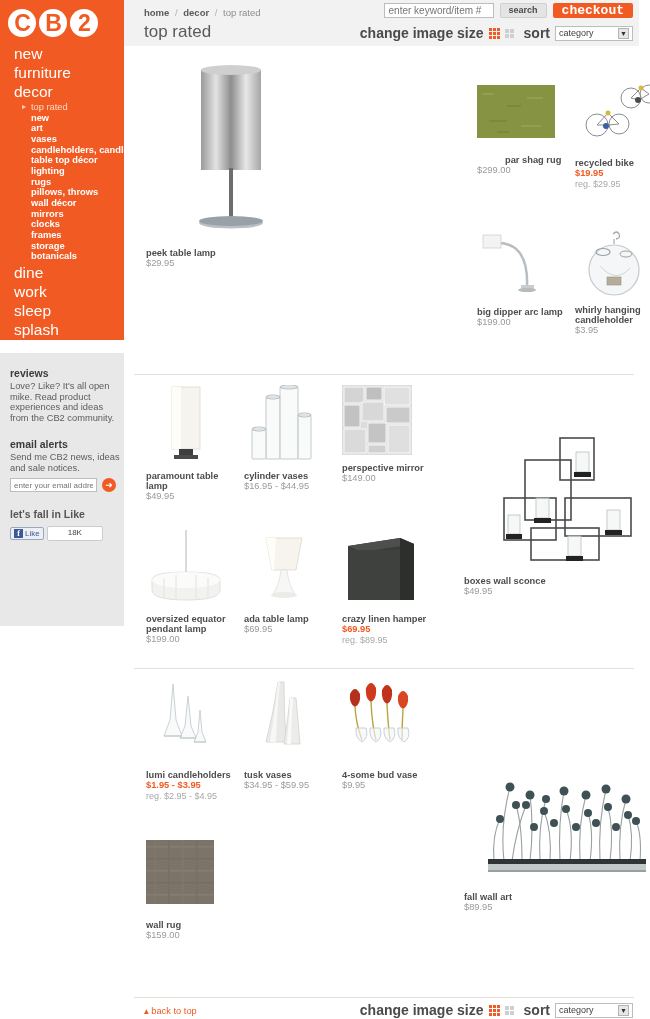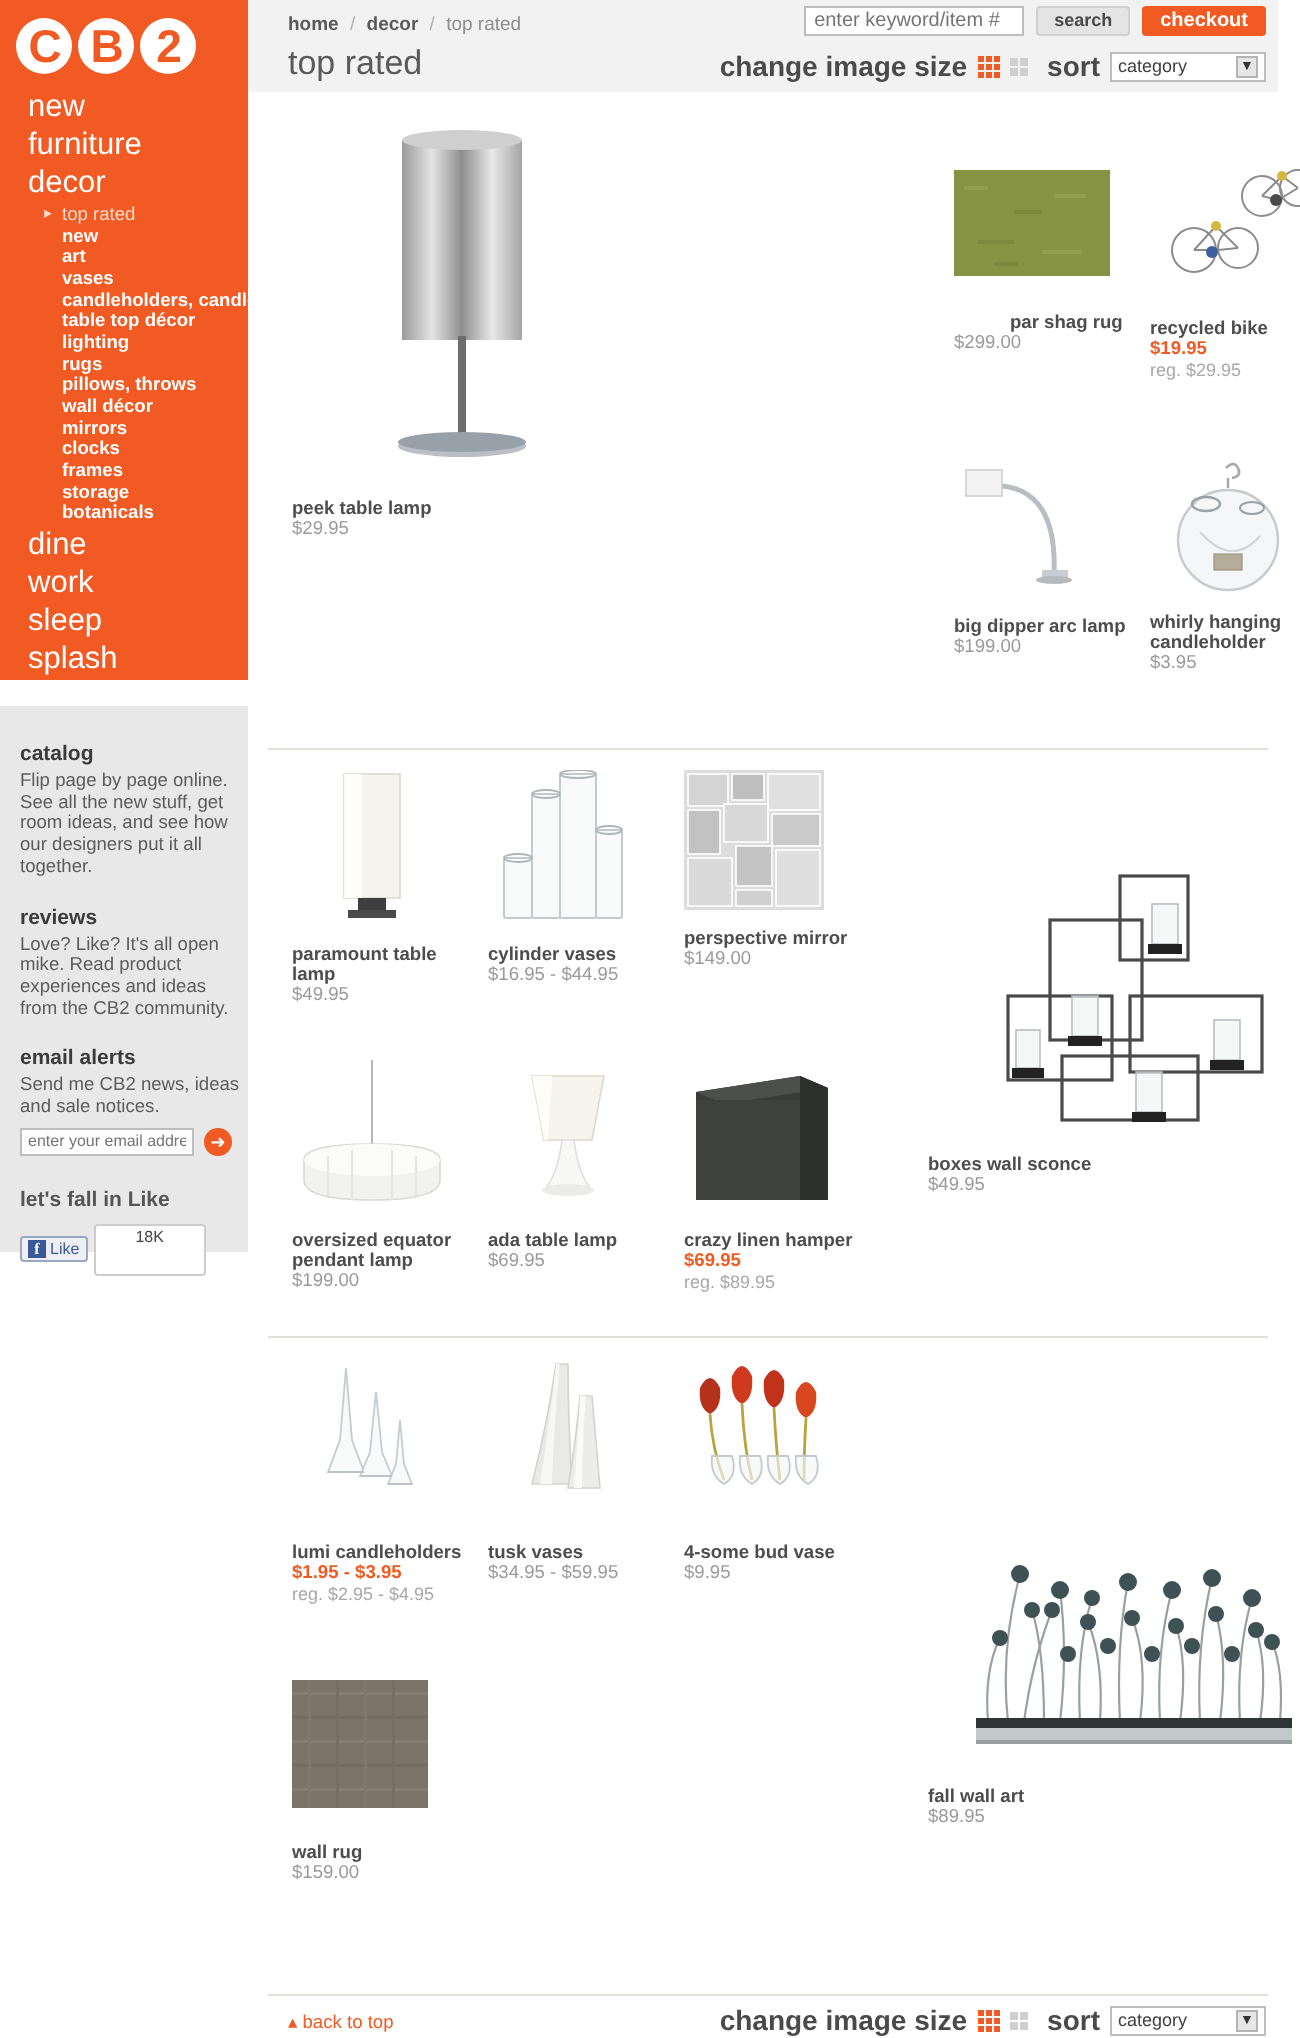--- a/index.html
+++ b/index.html
@@ -88,21 +88,21 @@
     border:1px solid #9aa7c0; background:#edeff4;
     height:13px; padding:0 3px; border-radius:2px;
   }
   #fb-icon {
     width:9px; height:9px; background:#3b5998; color:#fff;
     font-size:8px; font-weight:bold; line-height:9px; text-align:center;
     font-family:"Liberation Serif", serif;
   }
   #fb-label { font-size:8px; color:#3b5998; font-family:"Liberation Sans", sans-serif; }
   #like-count {
-    border:1px solid #ccc; background:#fff; height:26px;
+    border:1px solid #ccc; background:#fff; height:15px;
     font-size:8px; color:#444; line-height:12px; padding:0 20px; border-radius:2px;
   }
 
   
   #main { position:absolute; left:124px; top:0; width:515px; height:1019px; background:#fff; }
   #header { position:absolute; left:0; top:0; width:515px; height:46px; background:#f2f2f2; }
 
   #breadcrumb {
     position:absolute; left:20px; top:7px;
     font-size:9.5px; color:#8d8d8d;
@@ -125,23 +125,23 @@
     font-family:"Liberation Sans", sans-serif;
   }
   #search-btn {
     height:15px; background:#e4e4e4; border:1px solid #d0d0d0;
     font-size:9px; font-weight:bold; color:#4a4a4a; padding:0 8px;
     line-height:13px; cursor:pointer; border-radius:2px;
     font-family:"Liberation Sans", sans-serif;
   }
   #checkout-btn {
     height:15px; background:#f15a22; border:none;
-    font-size:10px; font-weight:bold; color:#fff; padding:0 9px;
+    font-size:13px; font-weight:bold; color:#fff; padding:0 9px;
     line-height:15px; cursor:pointer; border-radius:2px;
-    font-family:Liberation Sans, sans-serif;
+    font-family:Liberation Mono, monospace;
   }
 
   .toolbar { display:flex; align-items:center; gap:5px; }
   .tb-label {
     font-size:14px; font-weight:bold; color:#4a4a4a;
     font-family:Liberation Sans, sans-serif;
   }
   .grid-icon { display:grid; gap:1px; cursor:pointer; }
   .grid-icon.small { grid-template-columns:repeat(3,3px); grid-template-rows:repeat(3,3px); }
   .grid-icon.big   { grid-template-columns:repeat(2,4px); grid-template-rows:repeat(2,4px); }
@@ -224,24 +224,20 @@
       <div class="nav-top">work</div>
       <div class="nav-top">sleep</div>
       <div class="nav-top">splash</div>
       <div class="nav-top">one of a finds</div>
       <div class="nav-top">gifts</div>
       <div class="nav-top">sale</div>
     </div>
   </div>
 
   <div id="info-panel">
-    <div class="info-block" style="padding-top:18px;">
-      <div class="info-head">catalog</div>
-      <div class="info-body">Flip page by page online. See all the new stuff, get room ideas, and see how our designers put it all together.</div>
-    </div>
     <div class="info-block" style="padding-top:14px;">
       <div class="info-head">reviews</div>
       <div class="info-body">Love? Like? It's all open mike. Read product experiences and ideas from the CB2 community.</div>
     </div>
     <div class="info-block" style="padding-top:14px;">
       <div class="info-head">email alerts</div>
       <div class="info-body">Send me CB2 news, ideas and sale notices.</div>
     </div>
     <div id="email-row">
       <input id="email-input" type="text" placeholder="enter your email address" style="">

